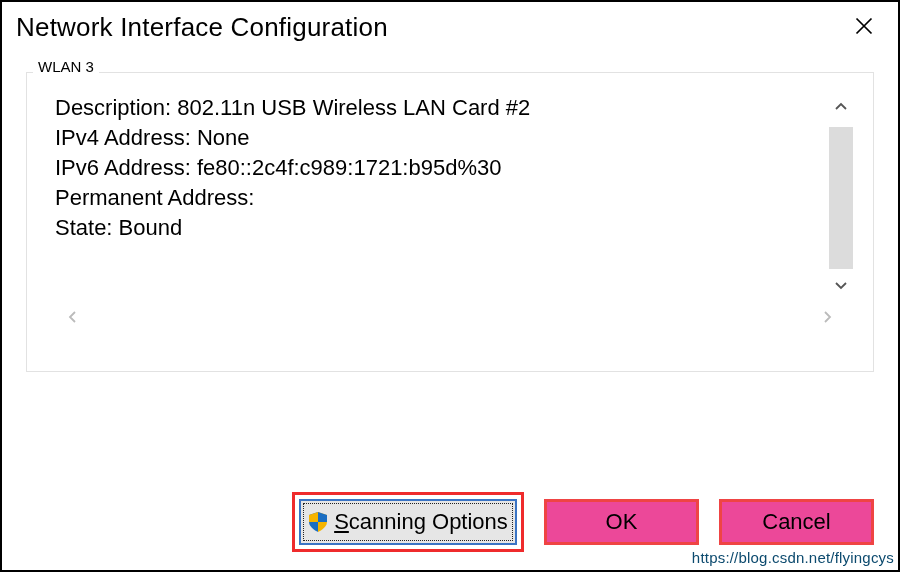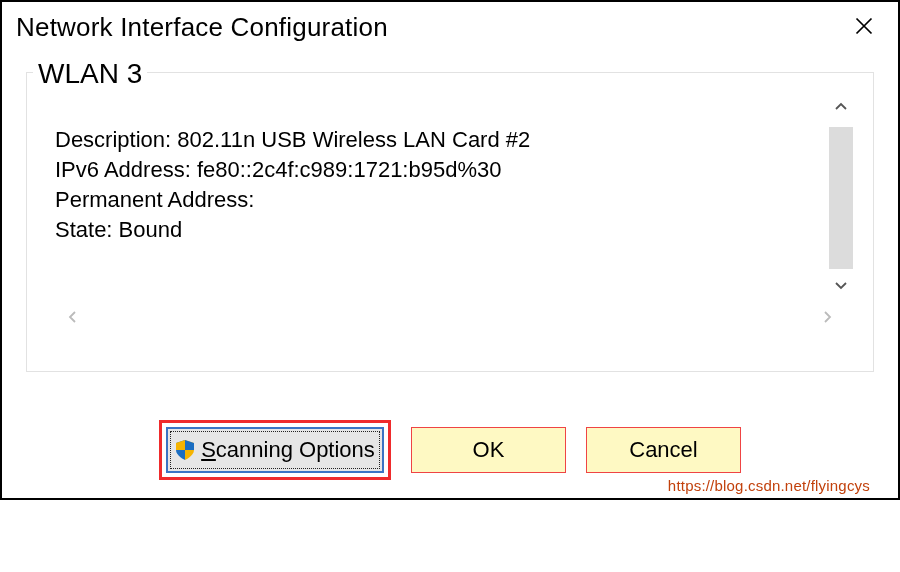--- a/index.html
+++ b/index.html
@@ -6,21 +6,21 @@
     margin: 0;
     padding: 0;
     background: #fff;
     font-family: "Segoe UI", Arial, sans-serif;
     font-size: 21px;
     color: #000;
   }
   .window {
     box-sizing: border-box;
     width: 900px;
-    height: 500px;
+    height: 572px;
     border: 2px solid #000;
     display: flex;
     flex-direction: column;
     position: relative;
   }
   .titlebar {
     height: 50px;
     display: flex;
     align-items: center;
     justify-content: space-between;
@@ -47,32 +47,31 @@
     padding: 20px 18px 18px 18px;
     height: 300px;
     box-sizing: border-box;
   }
   .group-legend {
     position: absolute;
     top: -15px;
     left: 6px;
     background: #fff;
     padding: 0 5px;
-    font-size: 28px;
+    font-size: 15px;
   }
   .details {
     display: flex;
     height: 210px;
   }
   .text-area {
     flex: 1;
     padding-left: 10px;
     font-size: 22px;
     line-height: 30px;
-    margin-top: 32px;
   }
   .text-area .kv {
     white-space: pre;
   }
   .vscroll {
     width: 28px;
     display: flex;
     flex-direction: column;
     align-items: center;
     margin-left: 6px;
@@ -97,30 +96,30 @@
     height: 30px;
     padding: 0 20px;
   }
   .hscroll .arrow {
     font-size: 20px;
     color: #bbb;
     cursor: default;
   }
   .button-row {
     display: flex;
-    justify-content: center;
+    justify-content: flex-end;
     gap: 20px;
     padding: 0 24px 18px 24px;
     align-items: center;
   }
   .btn {
     height: 46px;
     min-width: 155px;
-    background: #fef9c3;
-    border: 1px solid #ef4444;
+    background: #ec4899;
+    border: 3px solid #ef4444;
     font-size: 22px;
     display: flex;
     align-items: center;
     justify-content: center;
     box-sizing: border-box;
     cursor: default;
   }
   .highlight-wrap {
     border: 3px solid #ef2b2c;
     padding: 4px;
@@ -135,24 +134,24 @@
     gap: 6px;
   }
   .shield {
     width: 20px;
     height: 22px;
     display: inline-block;
   }
   .underline-first::first-letter { text-decoration: underline; }
   .watermark {
     position: absolute;
-    right: 28px;
+    right: 4px;
     bottom: 4px;
     font-size: 15px;
-    color: #c2410c;
+    color: #0c4a6e;
     pointer-events: none;
     letter-spacing: 0.2px;
   }
 </style>
 </head>
 <body>
 
 <div class="window">
 
   <div class="titlebar">
@@ -164,20 +163,21 @@
     </div>
   </div>
 
   <div class="content">
     <div class="group">
       <div class="group-legend">WLAN 3</div>
 
       <div class="details">
         <div class="text-area">
           <div class="kv"><span>Description:</span> <span>802.11n USB Wireless LAN Card #2</span></div>
+          <div class="kv"><span>IPv4 Address:</span> <span>None</span></div>
           <div class="kv"><span>IPv6 Address:</span> <span>fe80::2c4f:c989:1721:b95d%30</span></div>
           <div class="kv"><span>Permanent Address:</span> <span></span></div>
           <div class="kv"><span>State:</span> <span>Bound</span></div>
         </div>
         <div class="vscroll">
           <div class="arrow">
             <svg viewBox="0 0 16 16" width="16" height="16">
                 <path d="M3 10 L8 5 L13 10" stroke="#555" stroke-width="1.8" fill="none"></path>
               </svg>
           </div>

